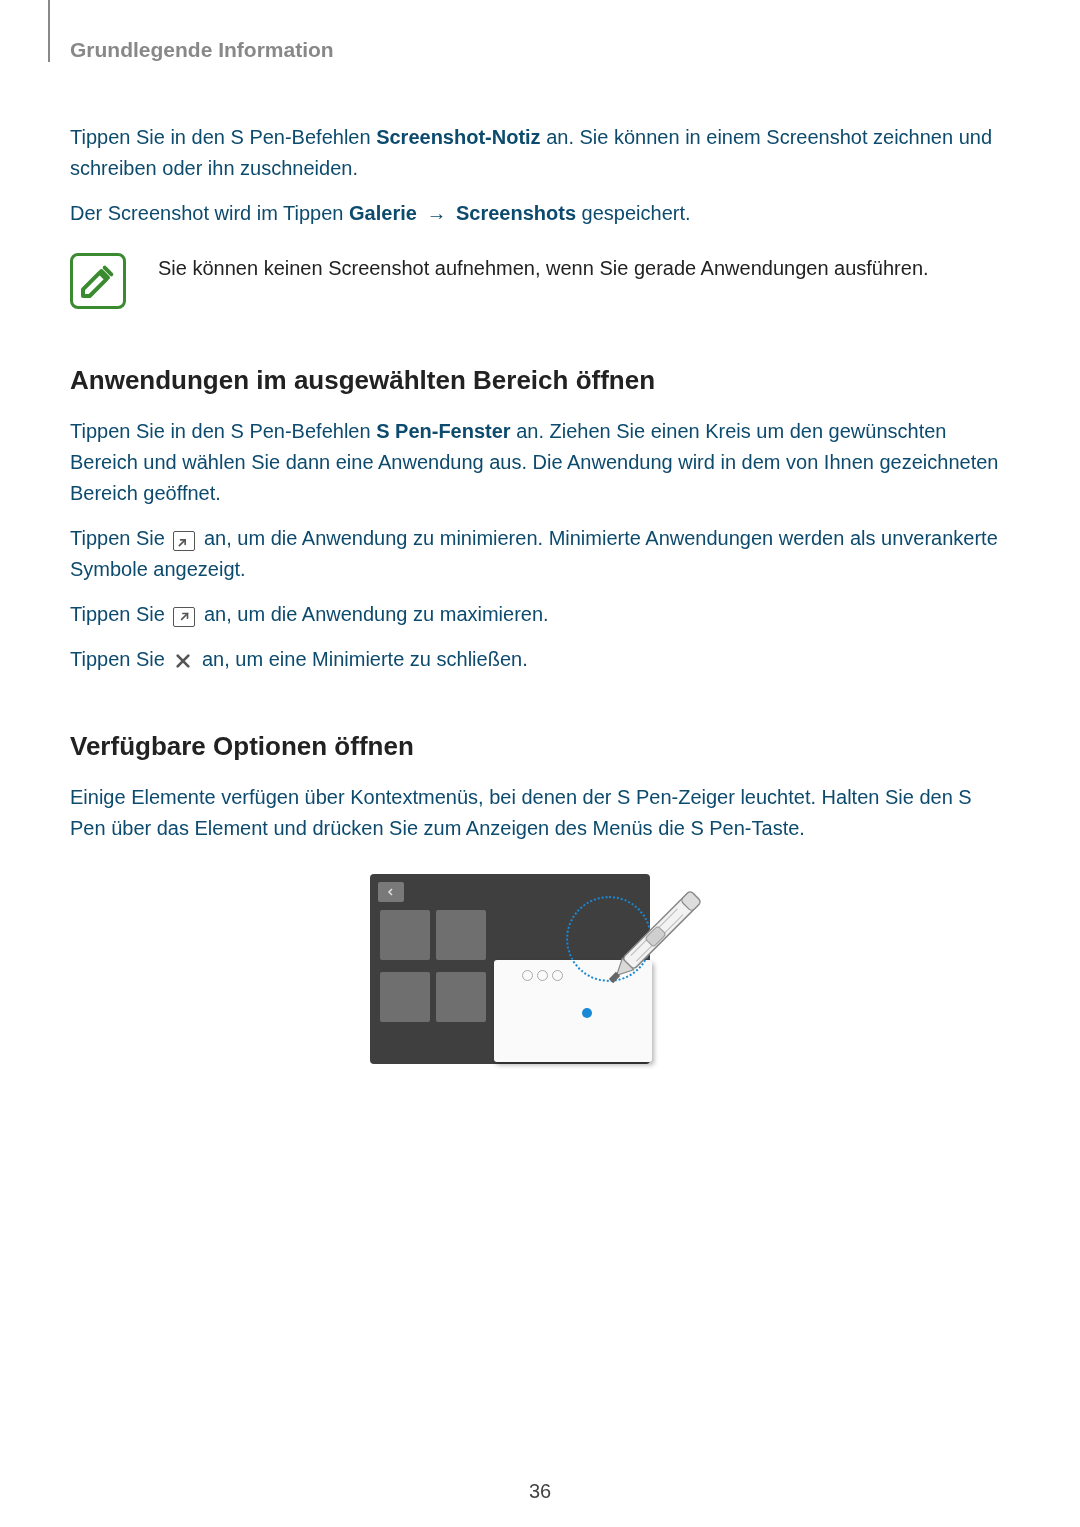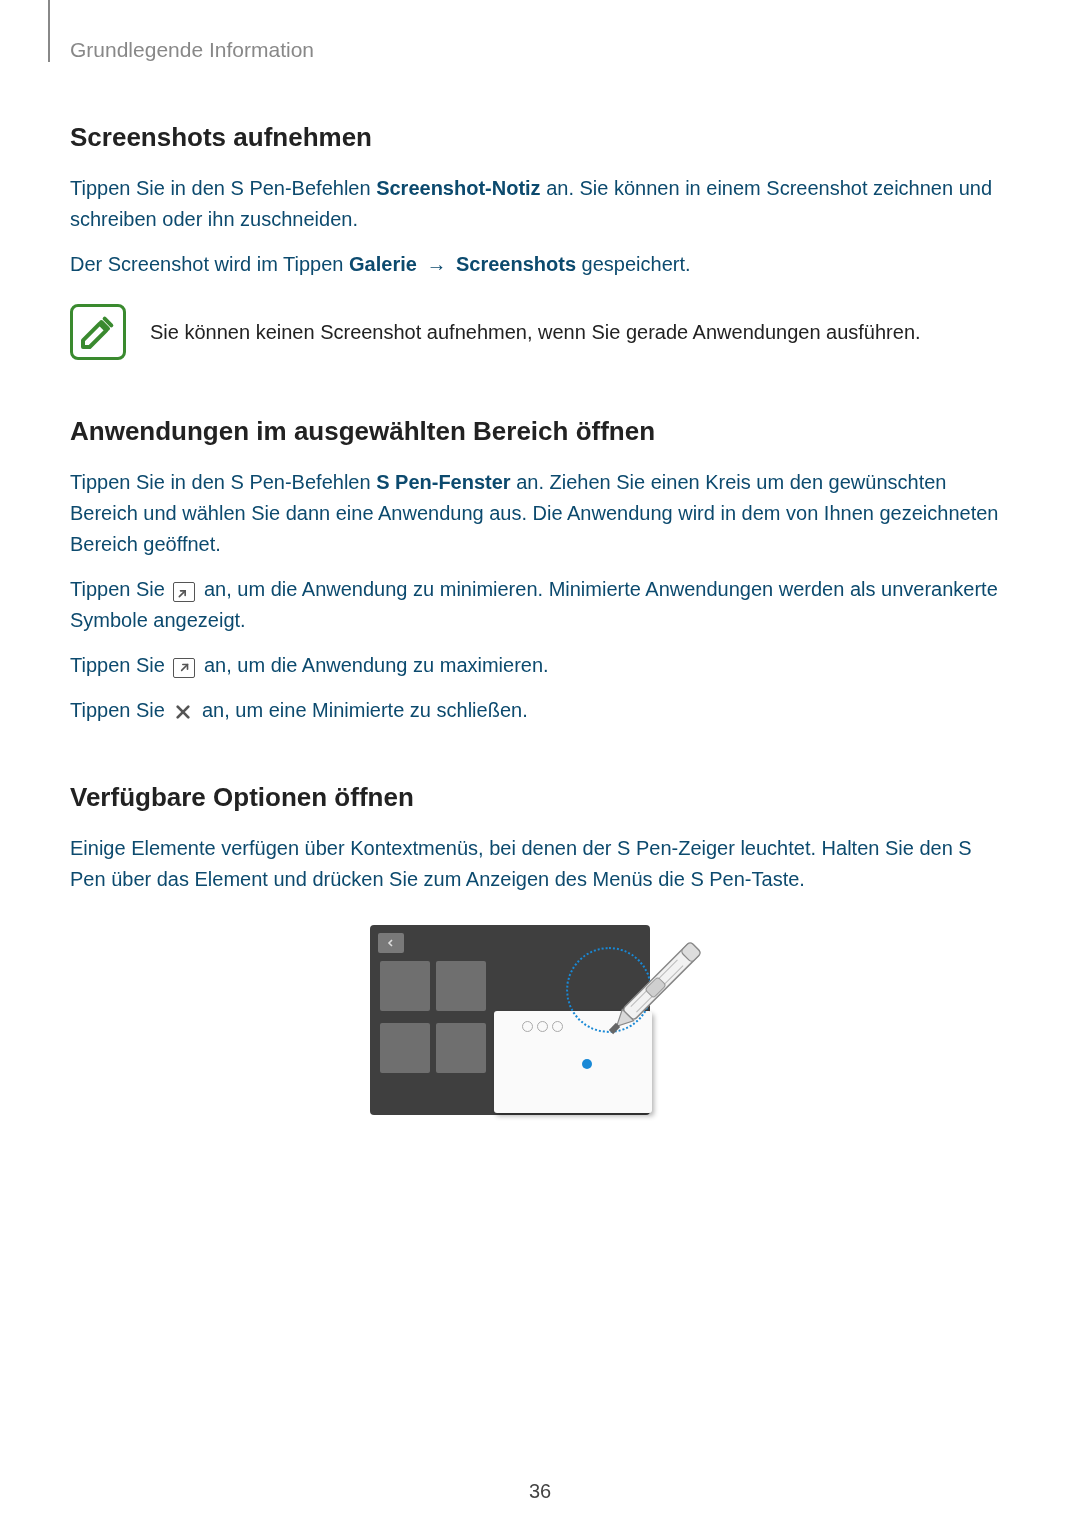--- a/index.html
+++ b/index.html
@@ -20,40 +20,40 @@
     top: 0;
     width: 2px;
     height: 62px;
     background: #888;
   }
   .breadcrumb {
     font-size: 21px;
     color: #888;
     margin-bottom: 60px;
     margin-left: 0;
+    font-weight: bold;
   }
   h2 {
     font-size: 26px;
     font-weight: 700;
     color: #222;
     margin-bottom: 20px;
     margin-top: 8px;
   }
   p {
     font-size: 20px;
     line-height: 1.55;
     color: #0c4a6e;
     margin-bottom: 14px;
   }
   .bold { font-weight: 700; }
   .arrow { padding: 0 4px; }
   .note-row {
     display: flex;
-    align-items: center;
-    gap: 24px;
+    gap: 32px;
     margin: 24px 0 40px 0;
   }
   .note-icon {
     width: 56px;
     height: 56px;
     border: 3px solid #3a8a2f;
     border-radius: 8px;
     display: flex;
     align-items: center;
     justify-content: center;
@@ -171,21 +171,20 @@
 </style>
 </head>
 <body>
 
 <div class="side-mark"></div>
 
 <div class="page">
 
   <div class="breadcrumb">Grundlegende Information</div>
 
-  <h2>Screenshots aufnehmen</h2>
 
   <p>
     <span>Tippen Sie in den S Pen-Befehlen </span><span class="bold">Screenshot-Notiz</span><span> an. Sie können in einem Screenshot zeichnen und schreiben oder ihn zuschneiden.</span>
   </p>
 
   <p>
     <span>Der Screenshot wird im Tippen </span><span class="bold">Galerie</span><span class="arrow"> → </span><span class="bold">Screenshots</span><span> gespeichert.</span>
   </p>
 
   <div class="note-row">

